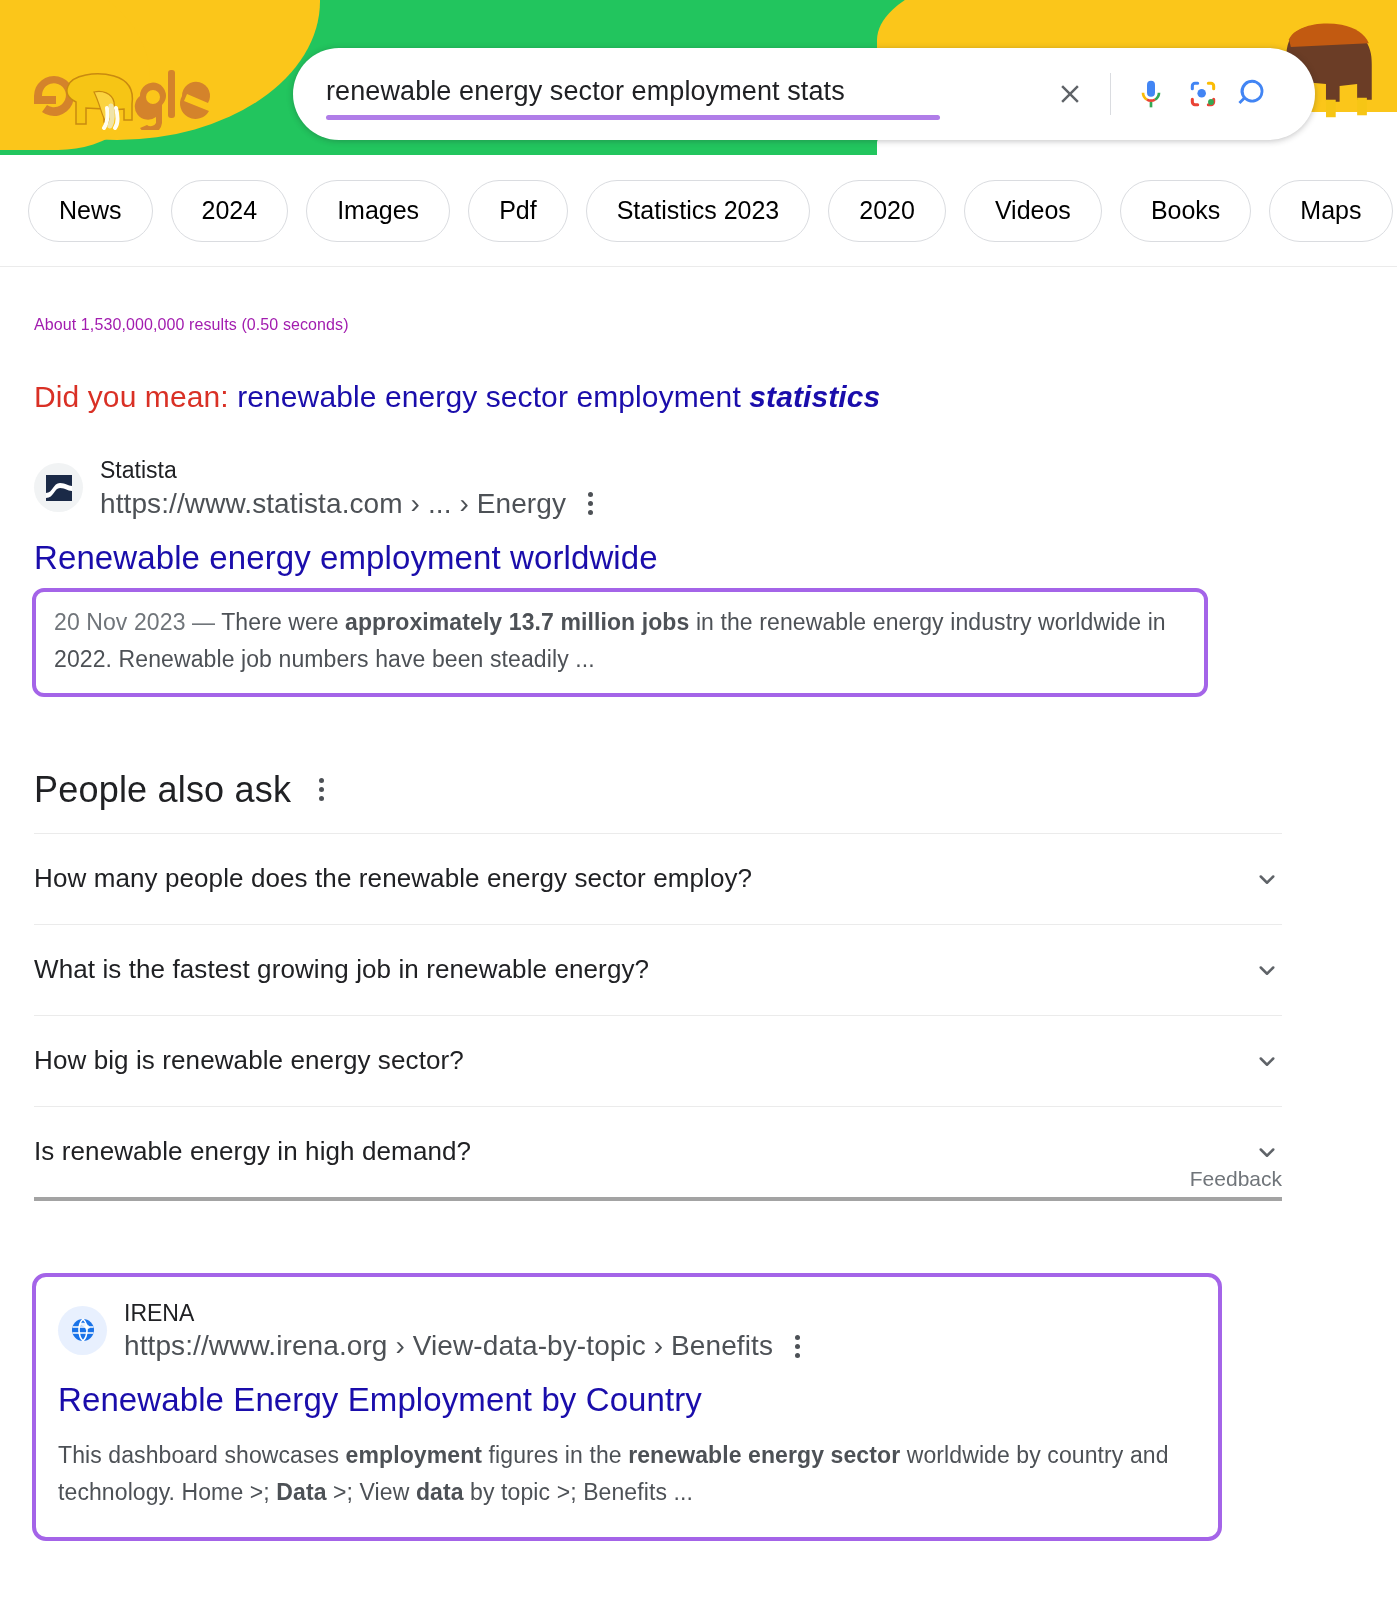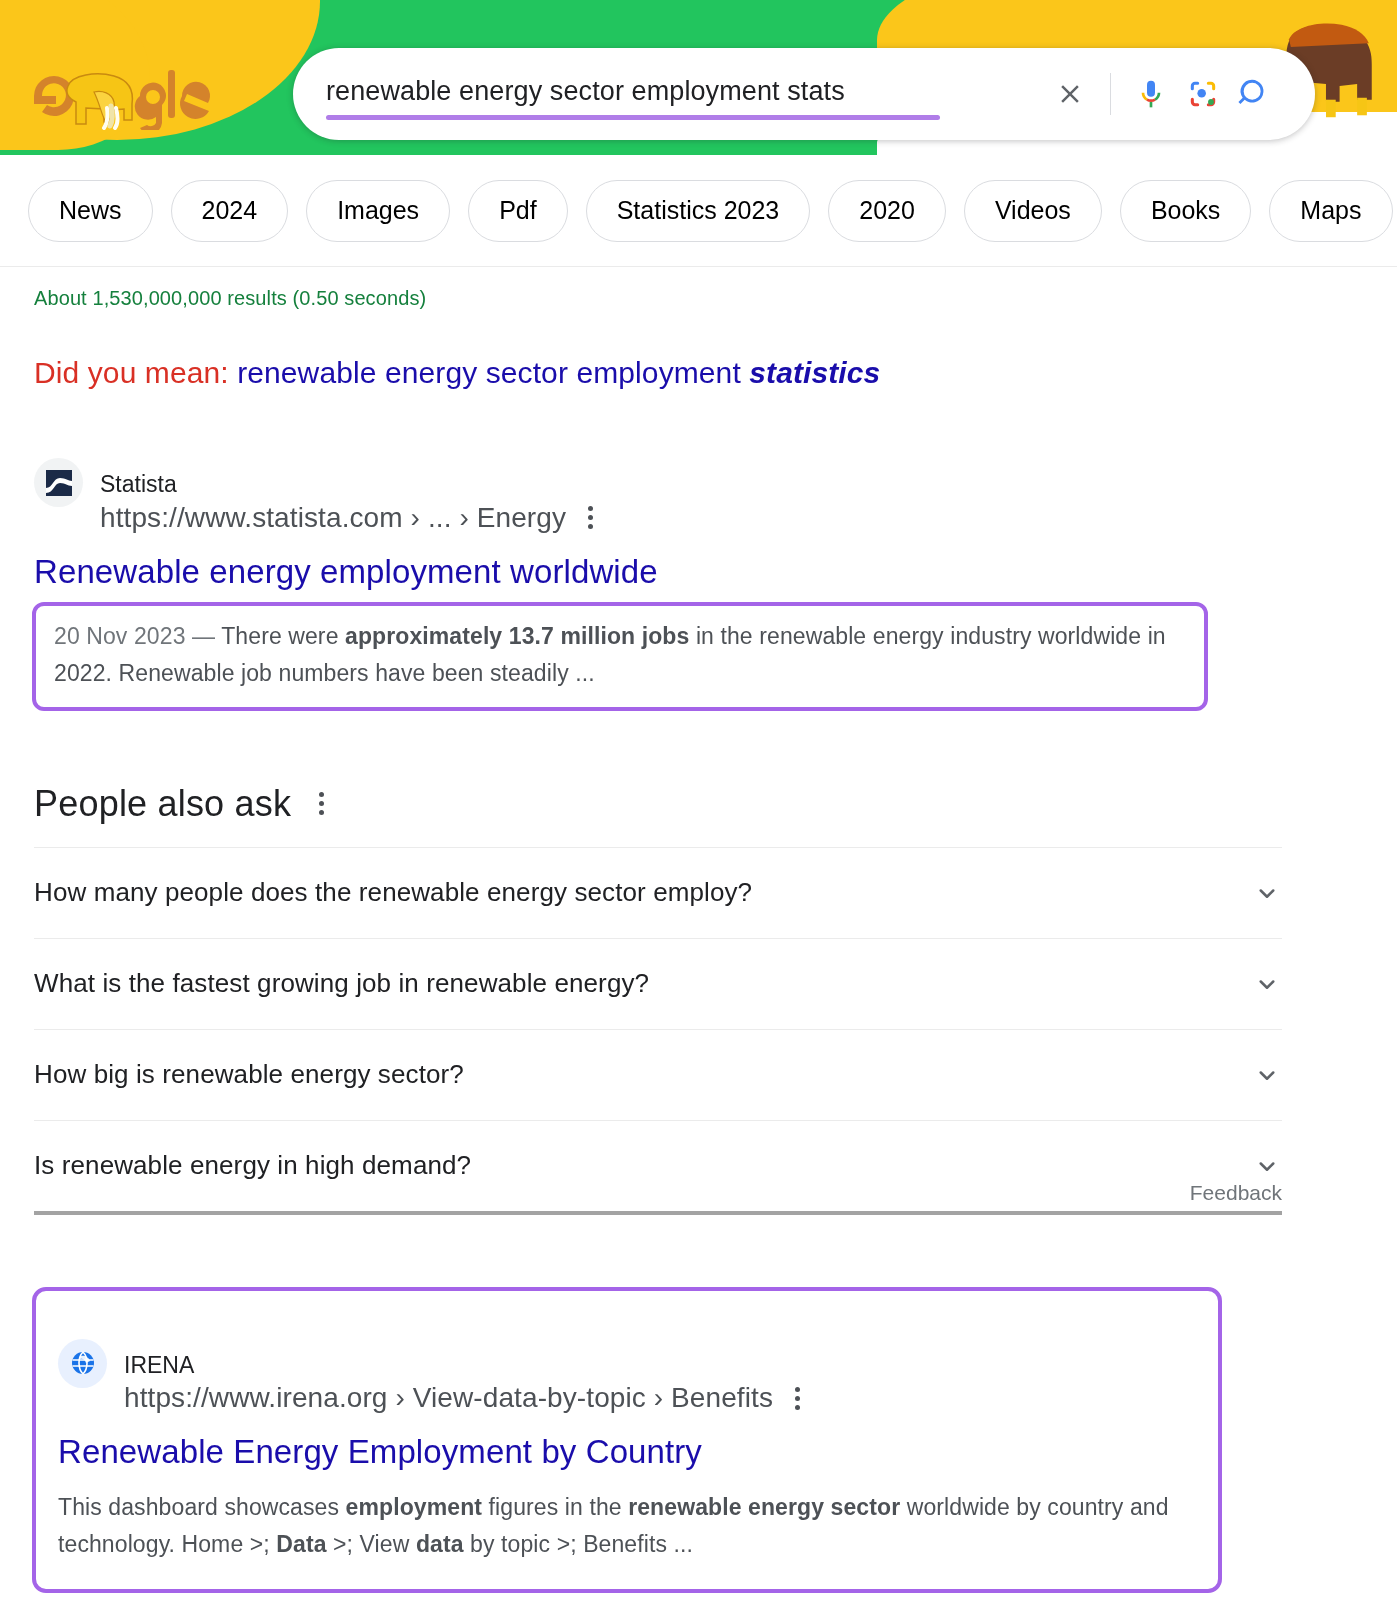--- a/index.html
+++ b/index.html
@@ -130,23 +130,23 @@
     display: flex; align-items: center; justify-content: center;
     font-size: 25px;
     color: #000000;
     white-space: nowrap;
     cursor: pointer;
   }
 
   
   .main { padding: 0 0 0 34px; }
   .results-count {
-    font-size: 20px;
-    color: #15803d;
-    margin-top: 20px;
+    font-size: 16px;
+    color: #a21caf;
+    margin-top: 49px;
     letter-spacing: .1px;
   }
   .didyoumean {
     margin-top: 46px;
     font-size: 30px;
     letter-spacing: .1px;
   }
   .dym-label { color: #d93025; }
   .dym-link { color: #1a0dab; cursor: pointer; }
   .dym-em { color: #1a0dab; font-style: italic; font-weight: bold; }
@@ -154,21 +154,21 @@
   .result { margin-top: 42px; }
   .result-head { display: flex; align-items: center; gap: 17px; }
   .favicon-circle {
     width: 49px; height: 49px;
     border-radius: 50%;
     background: #f1f3f4;
     display: flex; align-items: center; justify-content: center;
     flex: 0 0 auto;
   }
   .favicon-irena { background: #e8f0fe; }
-  .site-meta { display: flex; flex-direction: column; gap: 3px; margin-top: 38px; }
+  .site-meta { display: flex; flex-direction: column; gap: 3px; }
   .site-name { font-size: 23px; color: #202124; line-height: 1.25; }
   .site-url-row { display: flex; align-items: center; gap: 16px; }
   .site-url { font-size: 28px; color: #4d5156; letter-spacing: .1px; }
   .kebab { display: flex; flex-direction: column; gap: 4px; cursor: pointer; padding: 3px 6px; }
   .kebab i { display: block; width: 5px; height: 5px; border-radius: 50%; background: #4d5156; }
 
   .result-title {
     margin-top: 17px;
     font-size: 33px;
     color: #1a0dab;

